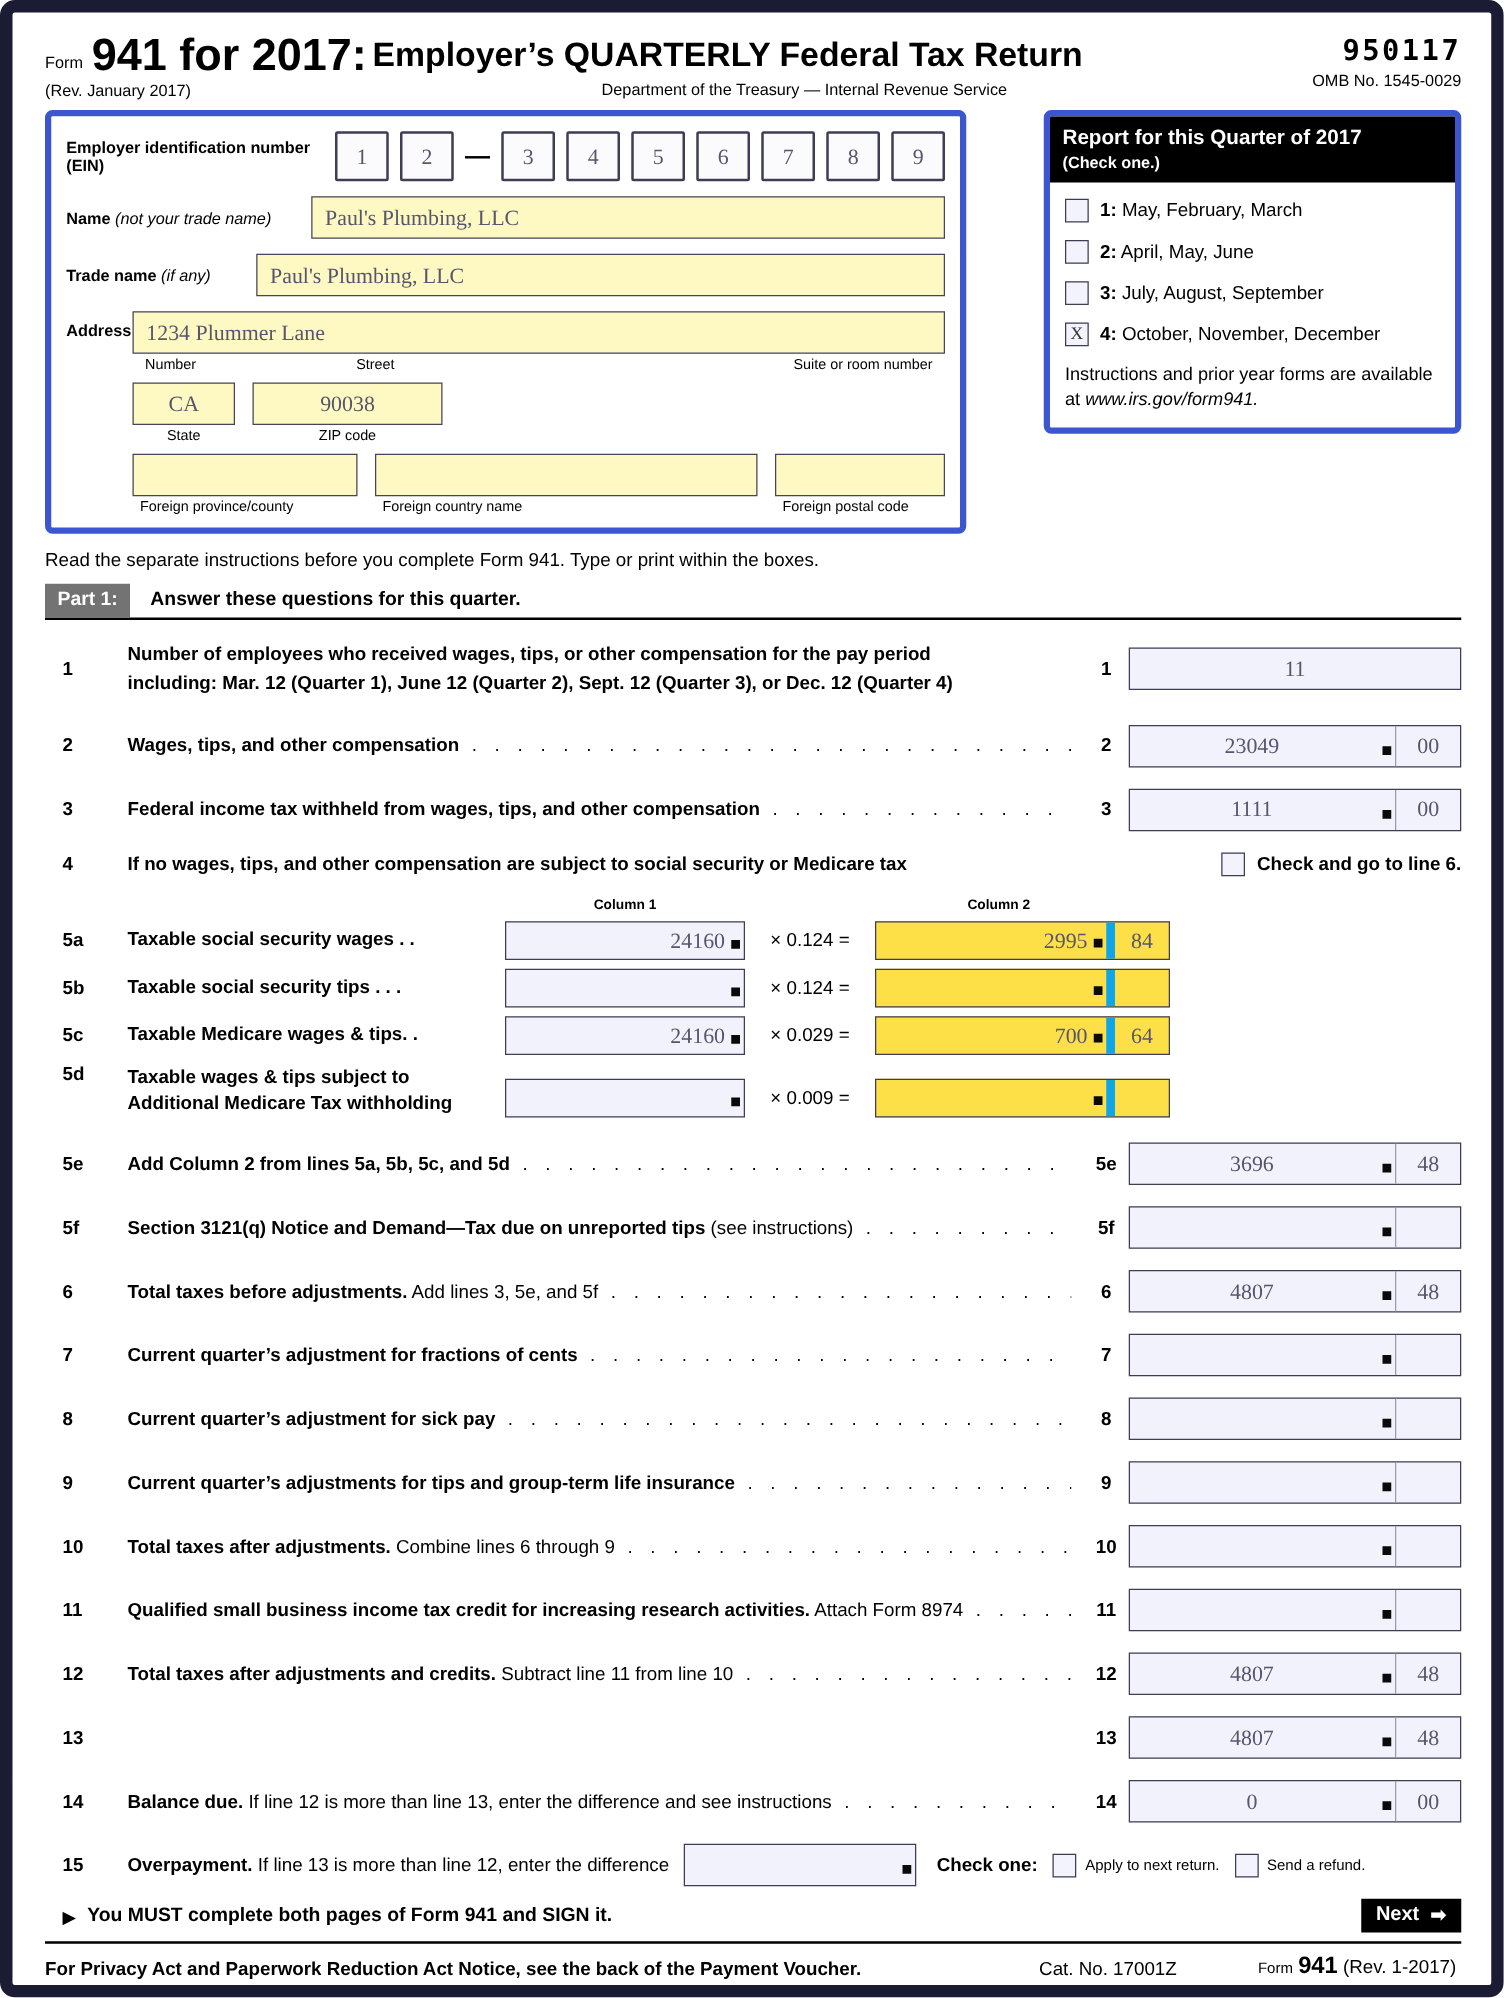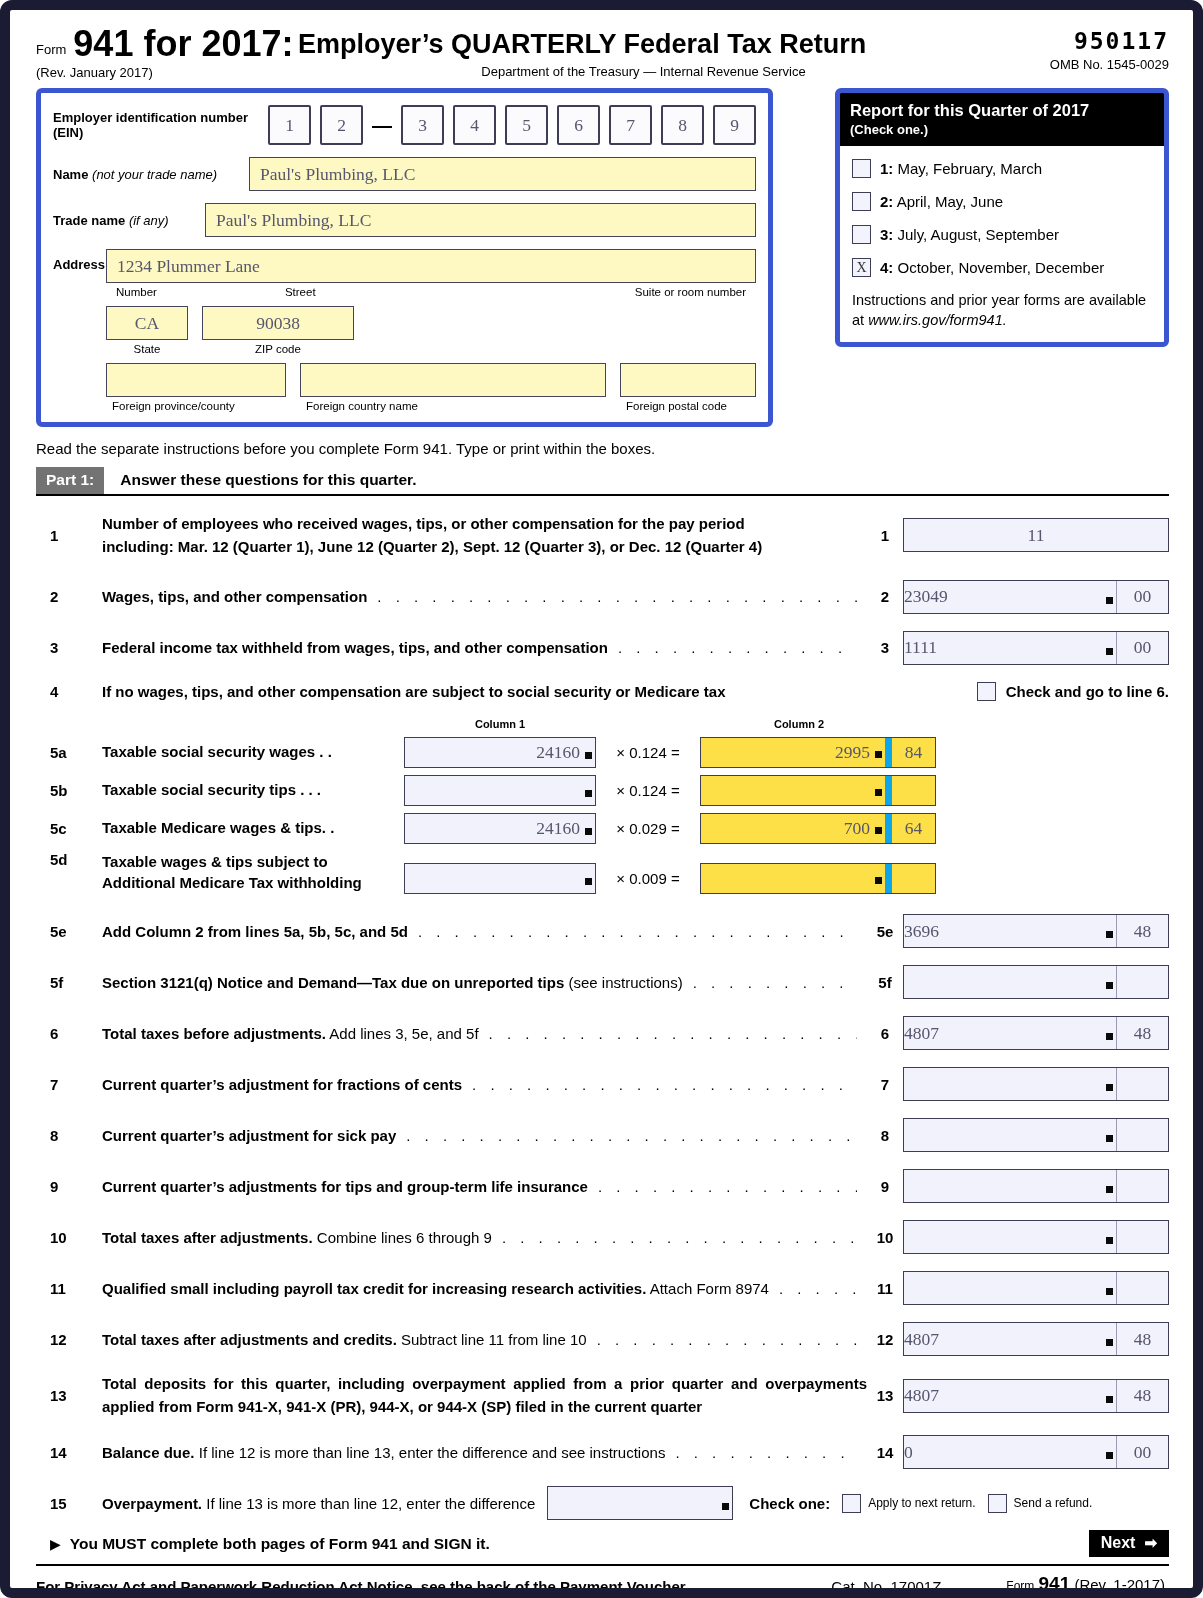--- a/index.html
+++ b/index.html
@@ -83,21 +83,21 @@
   .mrow { display:flex; align-items:center; margin-bottom:17px; }
   .lnum { width:52px; font-weight:bold; font-size:15px; flex:0 0 auto; }
   .lab { font-size:15px; }
   .lab .b, .b { font-weight:bold; }
   .leader { flex:1; min-width:0; overflow:hidden; white-space:nowrap; margin:0 10px; font-size:15px;
             word-spacing:10px; }
   .spacer { flex:1; }
   .rnum { width:36px; text-align:center; font-weight:bold; font-size:15px; flex:0 0 auto; }
   .amt { width:266px; height:34px; border:1.6px solid #3d3d55; background:#f1f2fb; display:flex;
          align-items:stretch; flex:0 0 auto; }
-  .amt .d { flex:1; display:flex; align-items:center; justify-content:flex-start; padding-right:5px; }
+  .amt .d { flex:1; display:flex; align-items:center; justify-content:center; padding-right:5px; }
   .sq { width:7px; height:7px; background:#0a0a0a; align-self:flex-end; margin:0 3px 9px 2px; flex:0 0 auto; }
   .amt .c { width:52px; border-left:1px solid #9a9ab2; display:flex; align-items:center; justify-content:center; }
   .amt.single { align-items:center; justify-content:center; }
   .row1 { margin-bottom:21px; }
   .wide1 div { line-height:1.55; }
   .wide13 { width:772px; text-align:justify; line-height:1.5; }
 
   
   .chrow { display:flex; font-weight:bold; font-size:11px; margin:0 0 7px 0; }
   .sp-l { width:52px; } .sp-lab { width:302px; }
@@ -531,21 +531,21 @@
           </span>
           <span class="sq"></span>
           <span class="c">
             <span class="val"></span>
           </span>
       </div>
     </div>
 
     <div class="mrow">
       <div class="lnum">11</div>
-      <div class="lab"><span class="b">Qualified small including payroll tax credit for increasing research activities.</span><span> Attach Form 8974</span></div>
+      <div class="lab"><span class="b">Qualified small business income tax credit for increasing research activities.</span><span> Attach Form 8974</span></div>
       <div class="leader">. . . . . . . . . . . . . . . . . . . . . . . . . . . . . . . . . .</div>
       <div class="rnum">11</div>
       <div class="amt">
         <span class="d">
             <span class="val"></span>
           </span>
           <span class="sq"></span>
           <span class="c">
             <span class="val"></span>
           </span>
@@ -563,21 +563,20 @@
           </span>
           <span class="sq"></span>
           <span class="c">
             <span class="val">48</span>
           </span>
       </div>
     </div>
 
     <div class="mrow">
       <div class="lnum">13</div>
-      <div class="lab b wide13">Total deposits for this quarter, including overpayment applied from a prior quarter and overpayments applied from Form 941-X, 941-X (PR), 944-X, or 944-X (SP) filed in the current quarter</div>
       <div class="spacer"></div>
       <div class="rnum">13</div>
       <div class="amt">
         <span class="d">
             <span class="val">4807</span>
           </span>
           <span class="sq"></span>
           <span class="c">
             <span class="val">48</span>
           </span>

